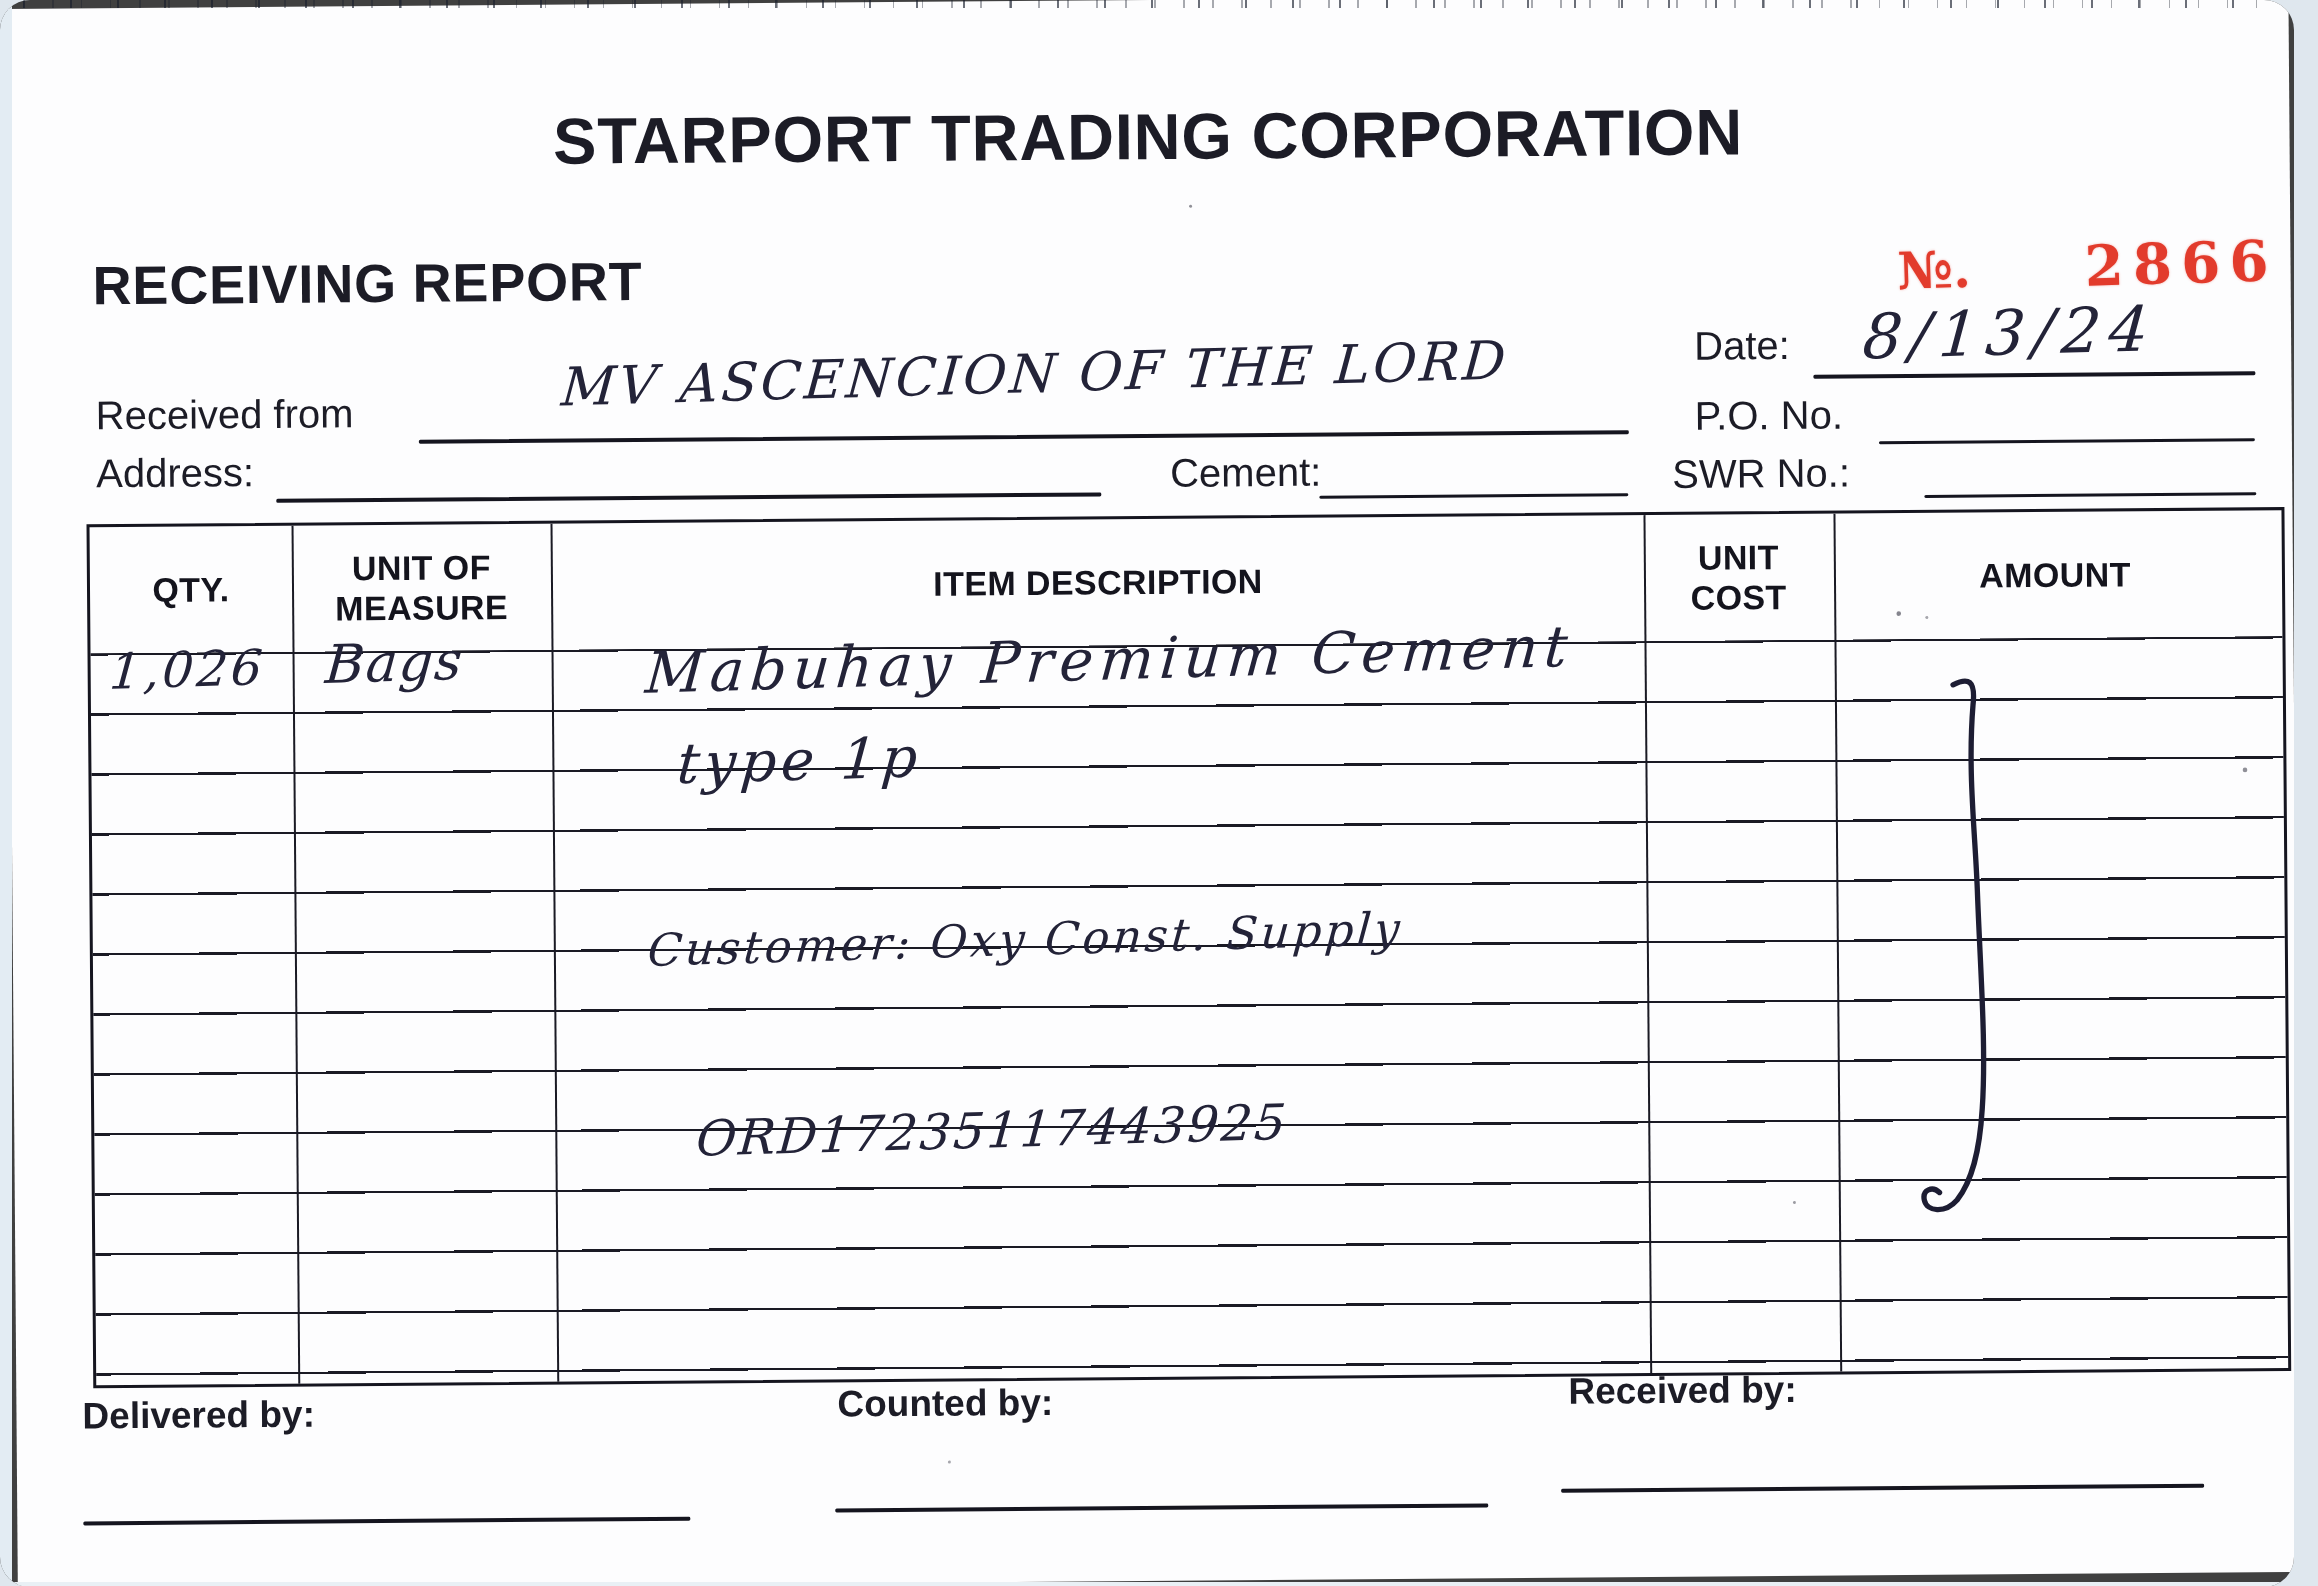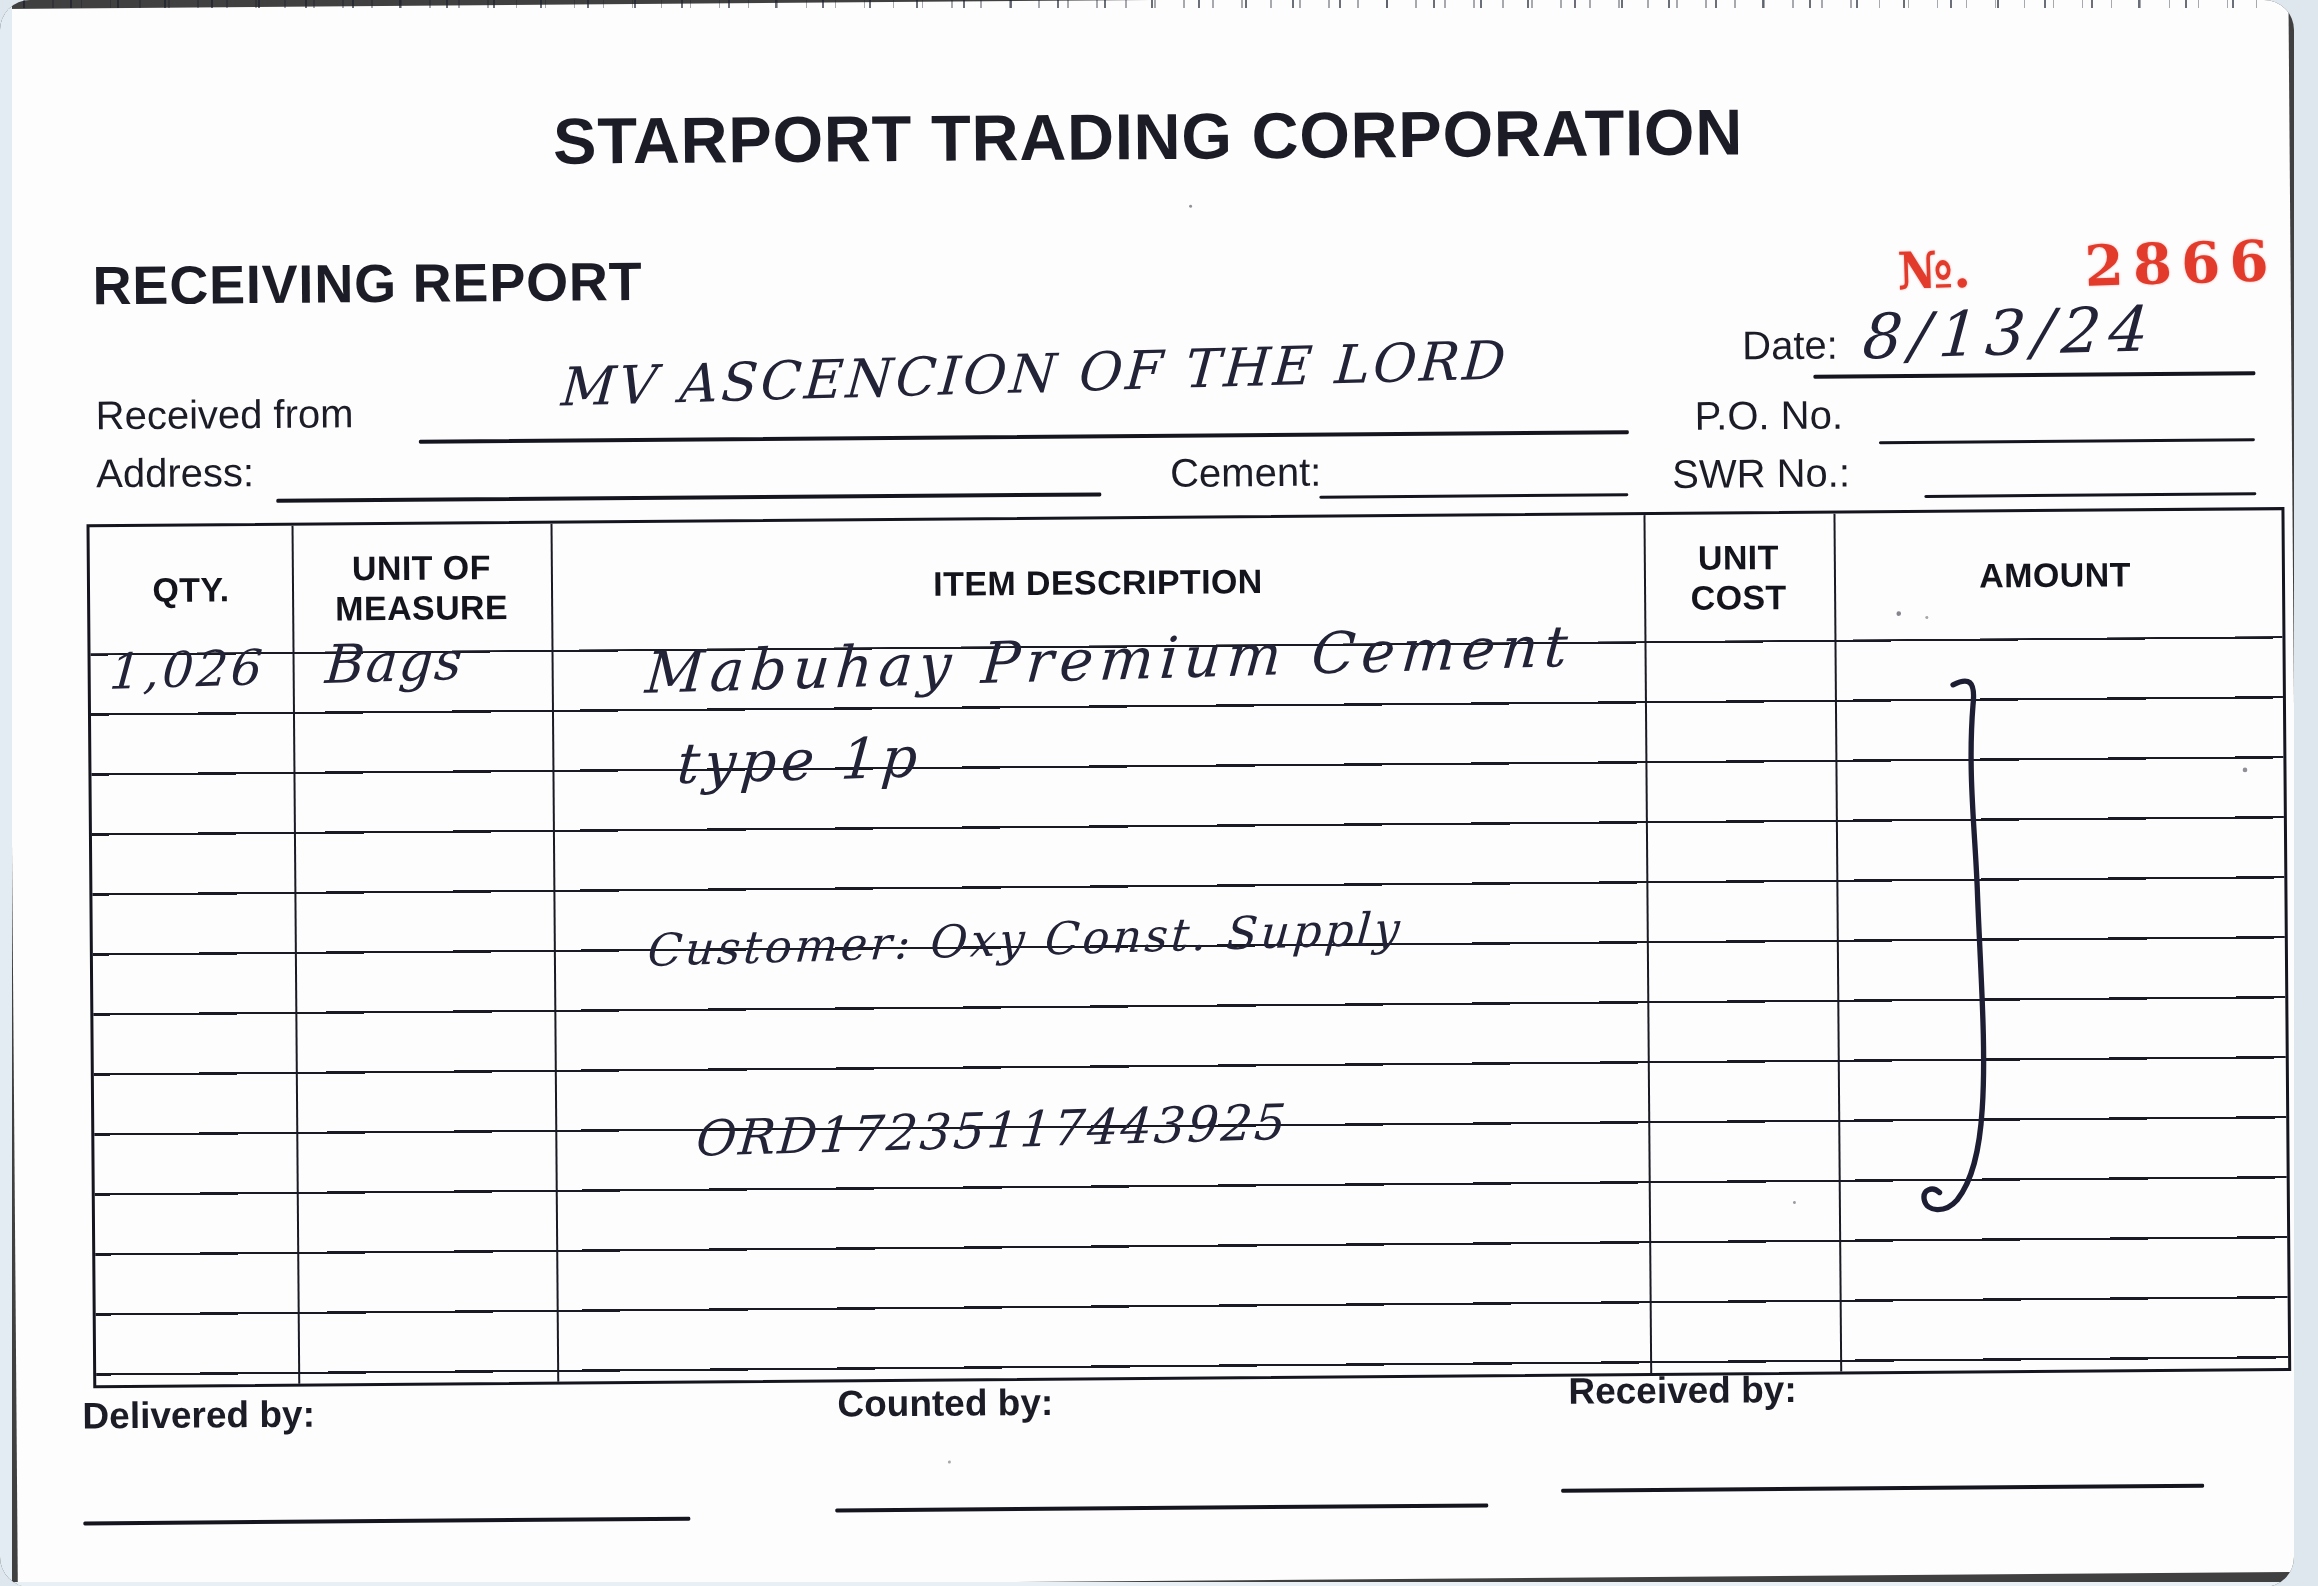--- a/index.html
+++ b/index.html
@@ -72,21 +72,21 @@
 <div class="stage">
   <div class="sheet">
 
     <div class="print b" style="left:0; right:0; top:99px; text-align:center; font-size:65px; letter-spacing:0.8px;">STARPORT TRADING CORPORATION</div>
 
     <div class="print b" style="left:85px; top:246px; font-size:54px; letter-spacing:0.8px;">RECEIVING REPORT</div>
 
     <div class="stamp" style="left:1890px; top:246px; font-size:51px;">№.</div>
     <div class="stamp" style="left:2077px; top:238px; font-size:56px; letter-spacing:9.3px;">2866</div>
 
-    <div class="print" style="left:1686px; top:328px; font-size:40px;margin-left:48px;">Date:</div>
+    <div class="print" style="left:1686px; top:328px; font-size:40px;">Date:</div>
     <div class="hw" style="left:1855px; top:303px; font-size:62px; letter-spacing:7.7px;">8/13/24</div>
     <div class="ln" style="left:1805px; top:380px; width:442px; height:3.9px;"></div>
 
     <div class="print" style="left:87px; top:385px; font-size:40px;">Received from</div>
     <div class="hw" style="left:553px; top:342px; font-size:53px; letter-spacing:3.1px;">MV ASCENCION OF THE LORD</div>
     <div class="ln" style="left:410px; top:434px; width:1210px; height:3.9px;"></div>
 
     <div class="print" style="left:1686px; top:398px; font-size:40px;">P.O. No.</div>
     <div class="ln" style="left:1870px; top:447px; width:376px; height:3.1px;"></div>
 

